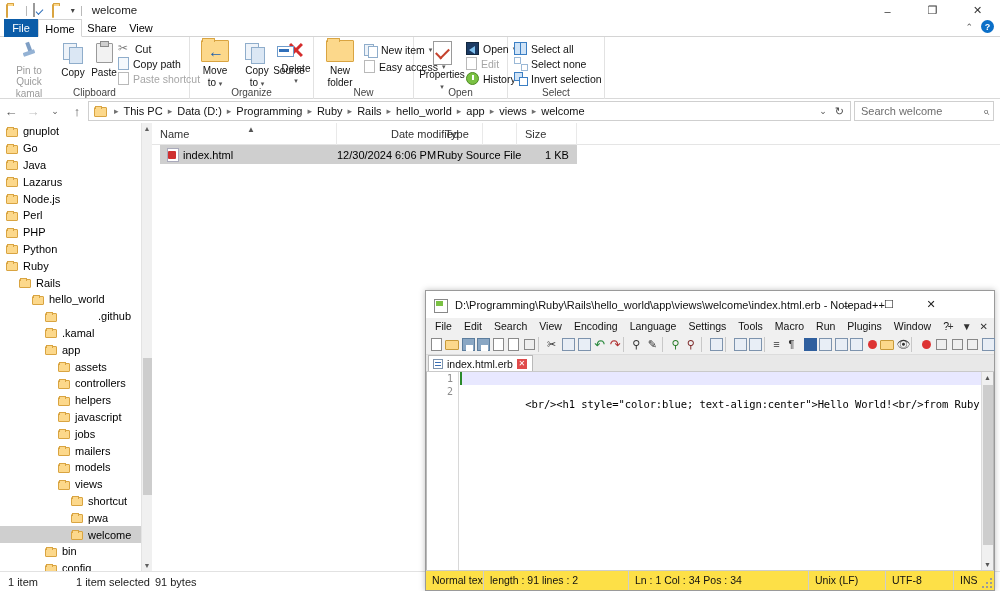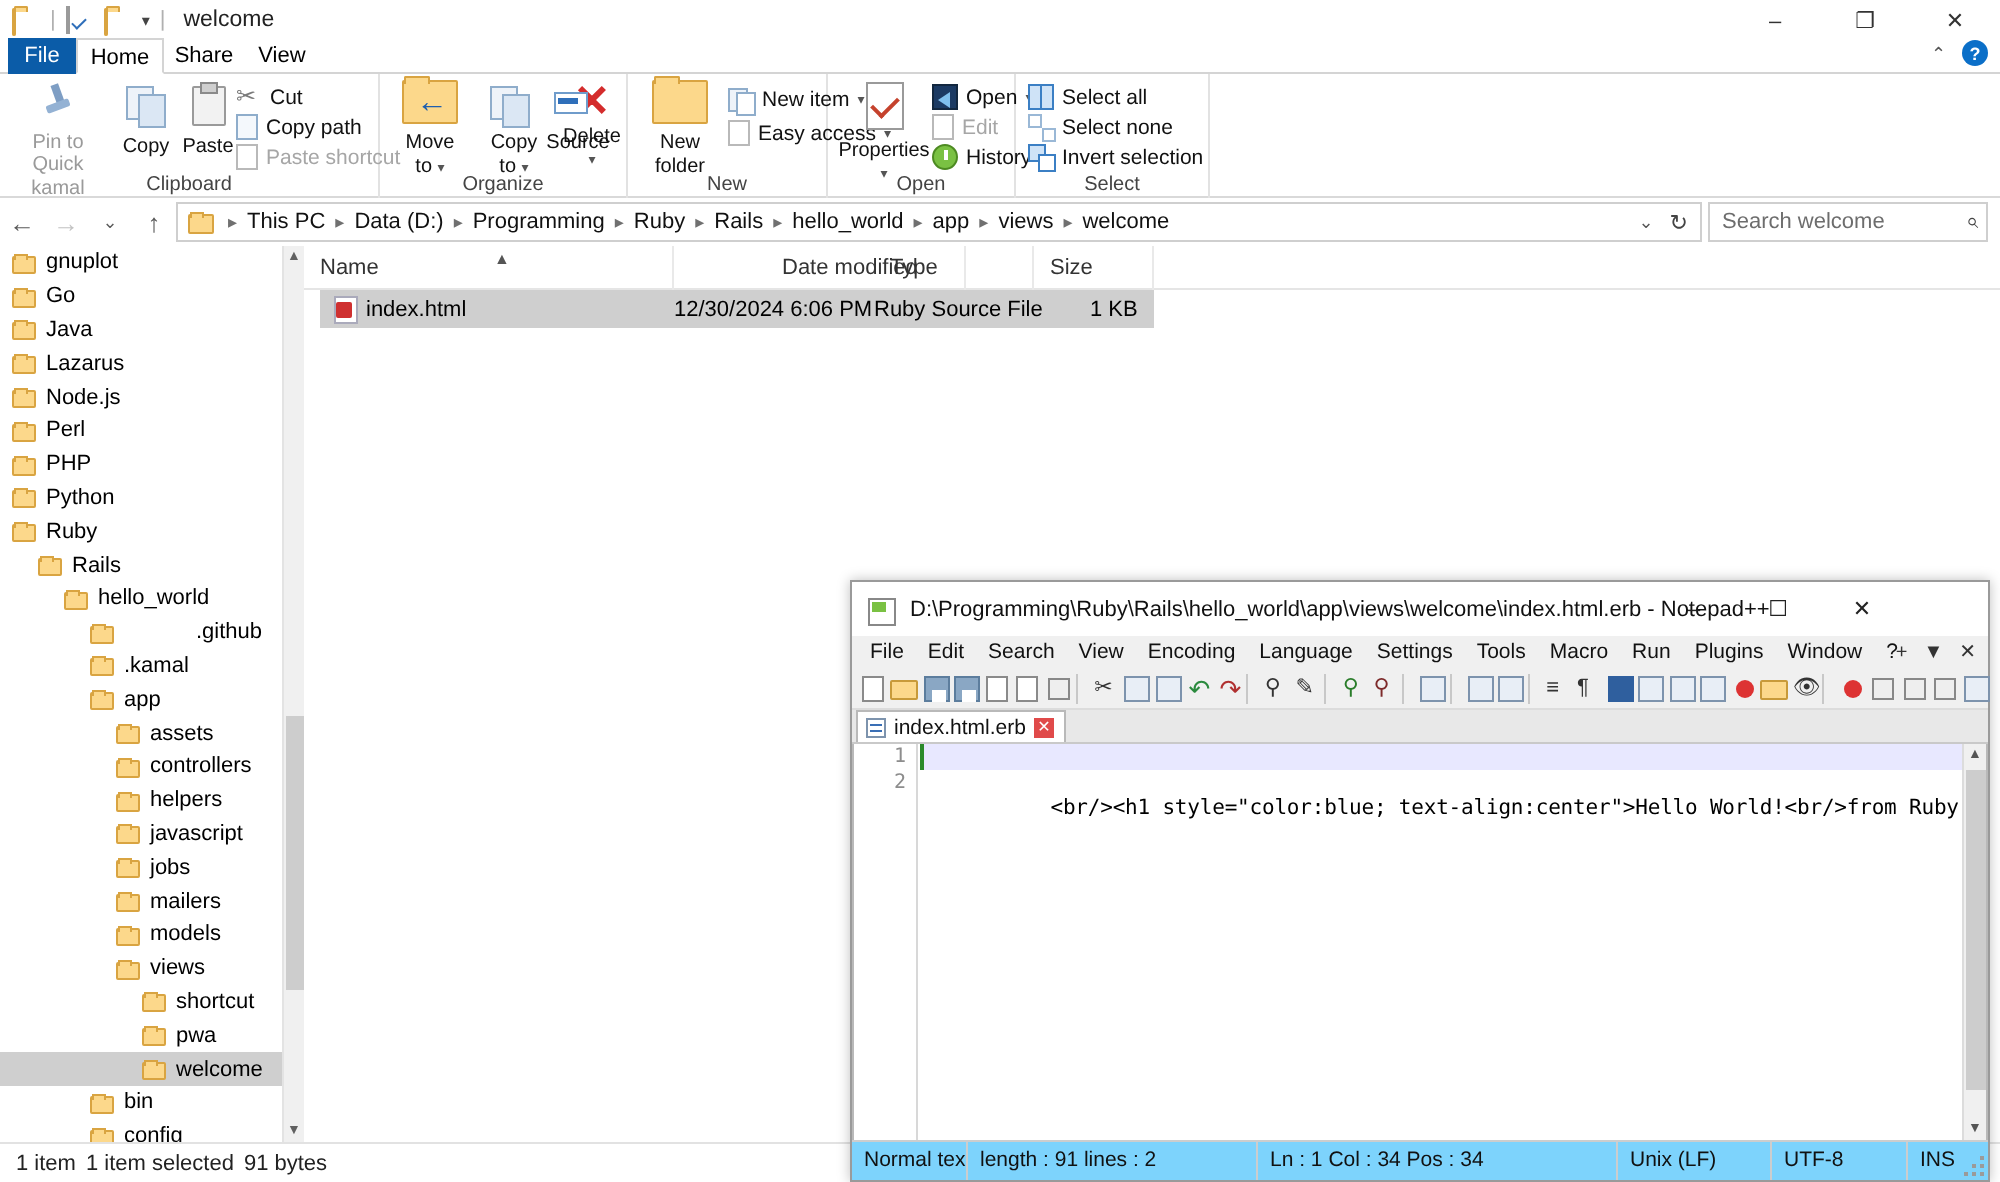--- a/index.html
+++ b/index.html
@@ -290,21 +290,21 @@
     background: #cf3030; border-radius: 1px;
   }
 
   
   .exp-status {
     position: absolute; left: 0; top: 571px; width: 1000px; height: 20px;
     border-top: 1px solid #e2e2e2; background: #fff;
     display: flex; align-items: center; font-size: 11px; color: #222;
   }
   .exp-status .s1 { margin-left: 8px; }
-  .exp-status .s2 { margin-left: 5px; }
+  .exp-status .s2 { margin-left: 38px; }
   .exp-status .s3 { margin-left: 5px; }
 
   
   #npp {
     position: absolute; left: 425px; top: 290px; width: 570px; height: 301px;
     background: #f0f0f0; border: 1px solid #9a9a9a;
     box-shadow: 0 0 6px rgba(0,0,0,0.25);
   }
   .npp-title {
     position: relative; height: 27px; background: #ffffff;
@@ -398,21 +398,21 @@
   .edscroll {
     position: absolute; right: 0; top: 0; width: 12px; height: 100%;
     background: #f0f0f0; border-left: 1px solid #dcdcdc;
   }
   .edscroll .ar { height: 12px; text-align: center; font-size: 7px; line-height: 12px; color: #555; }
   .edscroll .ar.bot { position: absolute; bottom: 0; width: 100%; }
   .edthumb { position: absolute; left: 1px; top: 13px; width: 10px; height: 160px; background: #cdcdcd; }
 
   .npp-status {
     position: absolute; left: 0; bottom: 0; width: 100%; height: 20px;
-    background: #7dd3fc; border-top: 1px solid #cdcdcd;
+    background: #fde047; border-top: 1px solid #cdcdcd;
     display: flex; align-items: center; font-size: 10.5px; color: #111;
   }
   .st { position: absolute; top: 0; height: 19px; line-height: 19px; border-right: 1px solid #cdcdcd; padding-left: 6px; }
   .st.last { border-right: none; }
   .grip { position: absolute; right: 1px; bottom: 1px; width: 10px; height: 10px; }
   .grip:before {
     content: ""; position: absolute; right: 1px; bottom: 1px; width: 2px; height: 2px;
     background: #9a9a9a;
     box-shadow: -4px 0 0 #9a9a9a, 0 -4px 0 #9a9a9a, -4px -4px 0 #9a9a9a, -8px 0 0 #9a9a9a, 0 -8px 0 #9a9a9a;
   }

